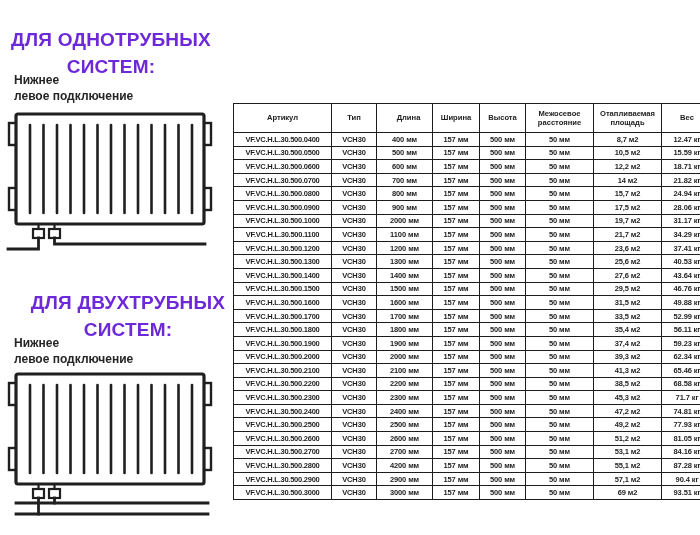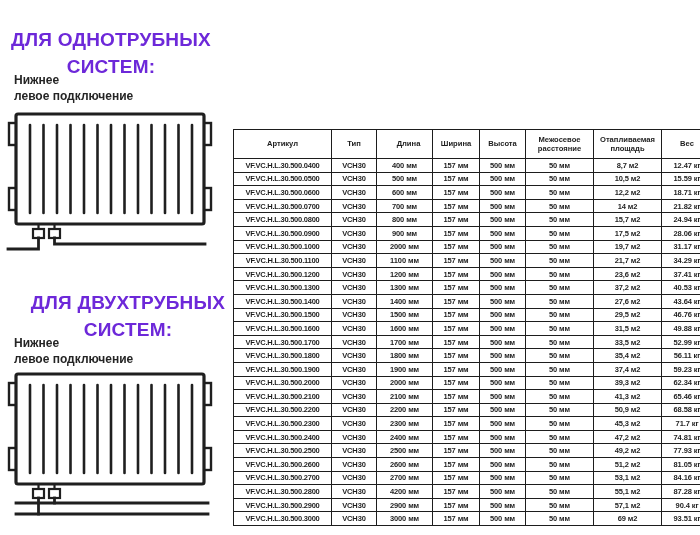--- a/index.html
+++ b/index.html
@@ -30,21 +30,21 @@
     color:#252525;
   }
   .heading-1{top:11px;}
   .subheading-1{top:60px;}
   .diagram-1{position:absolute;left:6px;top:108px;}
   .heading-2{top:274px;padding-left:17px;}
   .subheading-2{top:323px;}
   .diagram-2{position:absolute;left:6px;top:368px;}
 
   
-  .table-wrap{position:absolute;left:233px;top:103px;width:453px;margin-top:26px;}
+  .table-wrap{position:absolute;left:233px;top:103px;width:453px;}
   table.spec{
     width:453px;
     border-collapse:collapse;
     table-layout:fixed;
     background:#ffffff;
   }
   table.spec th, table.spec td{
     border:1.5px solid #1d1d1d;
     font-weight:700;
     text-align:center;
@@ -270,21 +270,21 @@
             <td>23,6 м2</td>
             <td>37.41 кг</td>
           </tr>
           <tr>
             <td>VF.VC.H.L.30.500.1300</td>
             <td>VCH30</td>
             <td>1300 мм</td>
             <td>157 мм</td>
             <td>500 мм</td>
             <td>50 мм</td>
-            <td>37,2 м2</td>
+            <td>25,6 м2</td>
             <td>40.53 кг</td>
           </tr>
           <tr>
             <td>VF.VC.H.L.30.500.1400</td>
             <td>VCH30</td>
             <td>1400 мм</td>
             <td>157 мм</td>
             <td>500 мм</td>
             <td>50 мм</td>
             <td>27,6 м2</td>
@@ -360,21 +360,21 @@
             <td>41,3 м2</td>
             <td>65.46 кг</td>
           </tr>
           <tr>
             <td>VF.VC.H.L.30.500.2200</td>
             <td>VCH30</td>
             <td>2200 мм</td>
             <td>157 мм</td>
             <td>500 мм</td>
             <td>50 мм</td>
-            <td>50,9 м2</td>
+            <td>38,5 м2</td>
             <td>68.58 кг</td>
           </tr>
           <tr>
             <td>VF.VC.H.L.30.500.2300</td>
             <td>VCH30</td>
             <td>2300 мм</td>
             <td>157 мм</td>
             <td>500 мм</td>
             <td>50 мм</td>
             <td>45,3 м2</td>

